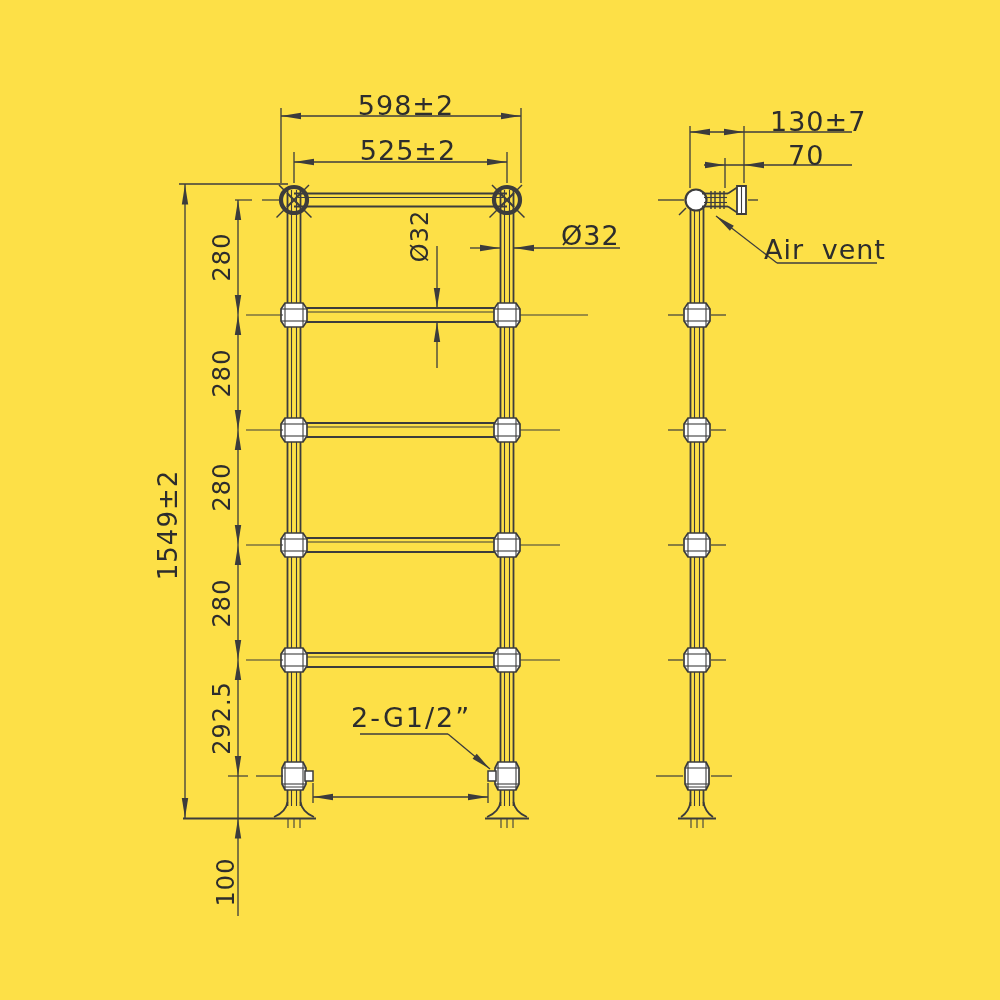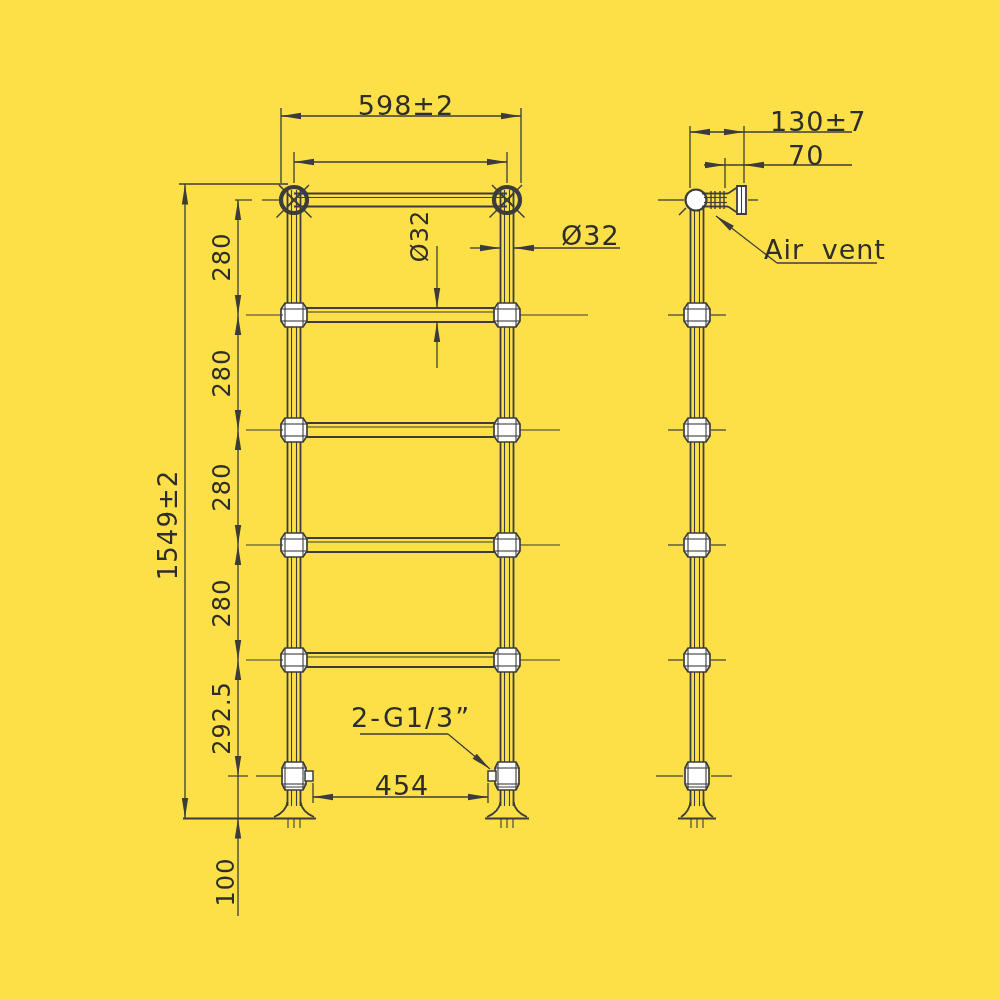--- a/index.html
+++ b/index.html
@@ -248,23 +248,23 @@
         <line x1="704" y1="165" x2="852" y2="165" stroke="#3c3c3c" stroke-width="1.3"></line>
         <polygon points="725,165 705.0,161.8 705.0,168.2" fill="#3c3c3c" stroke="none"></polygon>
         <polygon points="744,165 764.0,168.2 764.0,161.8" fill="#3c3c3c" stroke="none"></polygon>
         <line x1="716" y1="216" x2="777" y2="263" stroke="#3c3c3c" stroke-width="1.3"></line>
         <line x1="777" y1="263" x2="877" y2="263" stroke="#3c3c3c" stroke-width="1.3"></line>
         <polygon points="716,216 729.9,230.7 733.8,225.7" fill="#3c3c3c" stroke="none"></polygon>
       </g>
   </svg>
 
   <div class="lbl ctr" style="left:326px;top:92px">598±2</div>
-  <div class="lbl ctr" style="left:322px;top:772px">454</div>
+  <div class="lbl ctr" style="left:328px;top:137px">525±2</div>
   <div class="lbl" style="left:561px;top:222px">Ø32</div>
-  <div class="lbl" style="left:351px;top:704px;letter-spacing:2px">2-G1/3”</div>
+  <div class="lbl" style="left:351px;top:704px;letter-spacing:2px">2-G1/2”</div>
   <div class="lbl" style="left:770px;top:108px">130±7</div>
   <div class="lbl" style="left:788px;top:142px">70</div>
   <div class="lbl" style="left:764px;top:236px;word-spacing:8px">Air vent</div>
 
   <div class="lbl rot big" style="left:93px;top:512px">1549±2</div>
   <div class="lbl rot" style="left:147px;top:244px">280</div>
   <div class="lbl rot" style="left:147px;top:360px">280</div>
   <div class="lbl rot" style="left:147px;top:474px">280</div>
   <div class="lbl rot" style="left:147px;top:590px">280</div>
   <div class="lbl rot" style="left:147px;top:705px">292.5</div>

